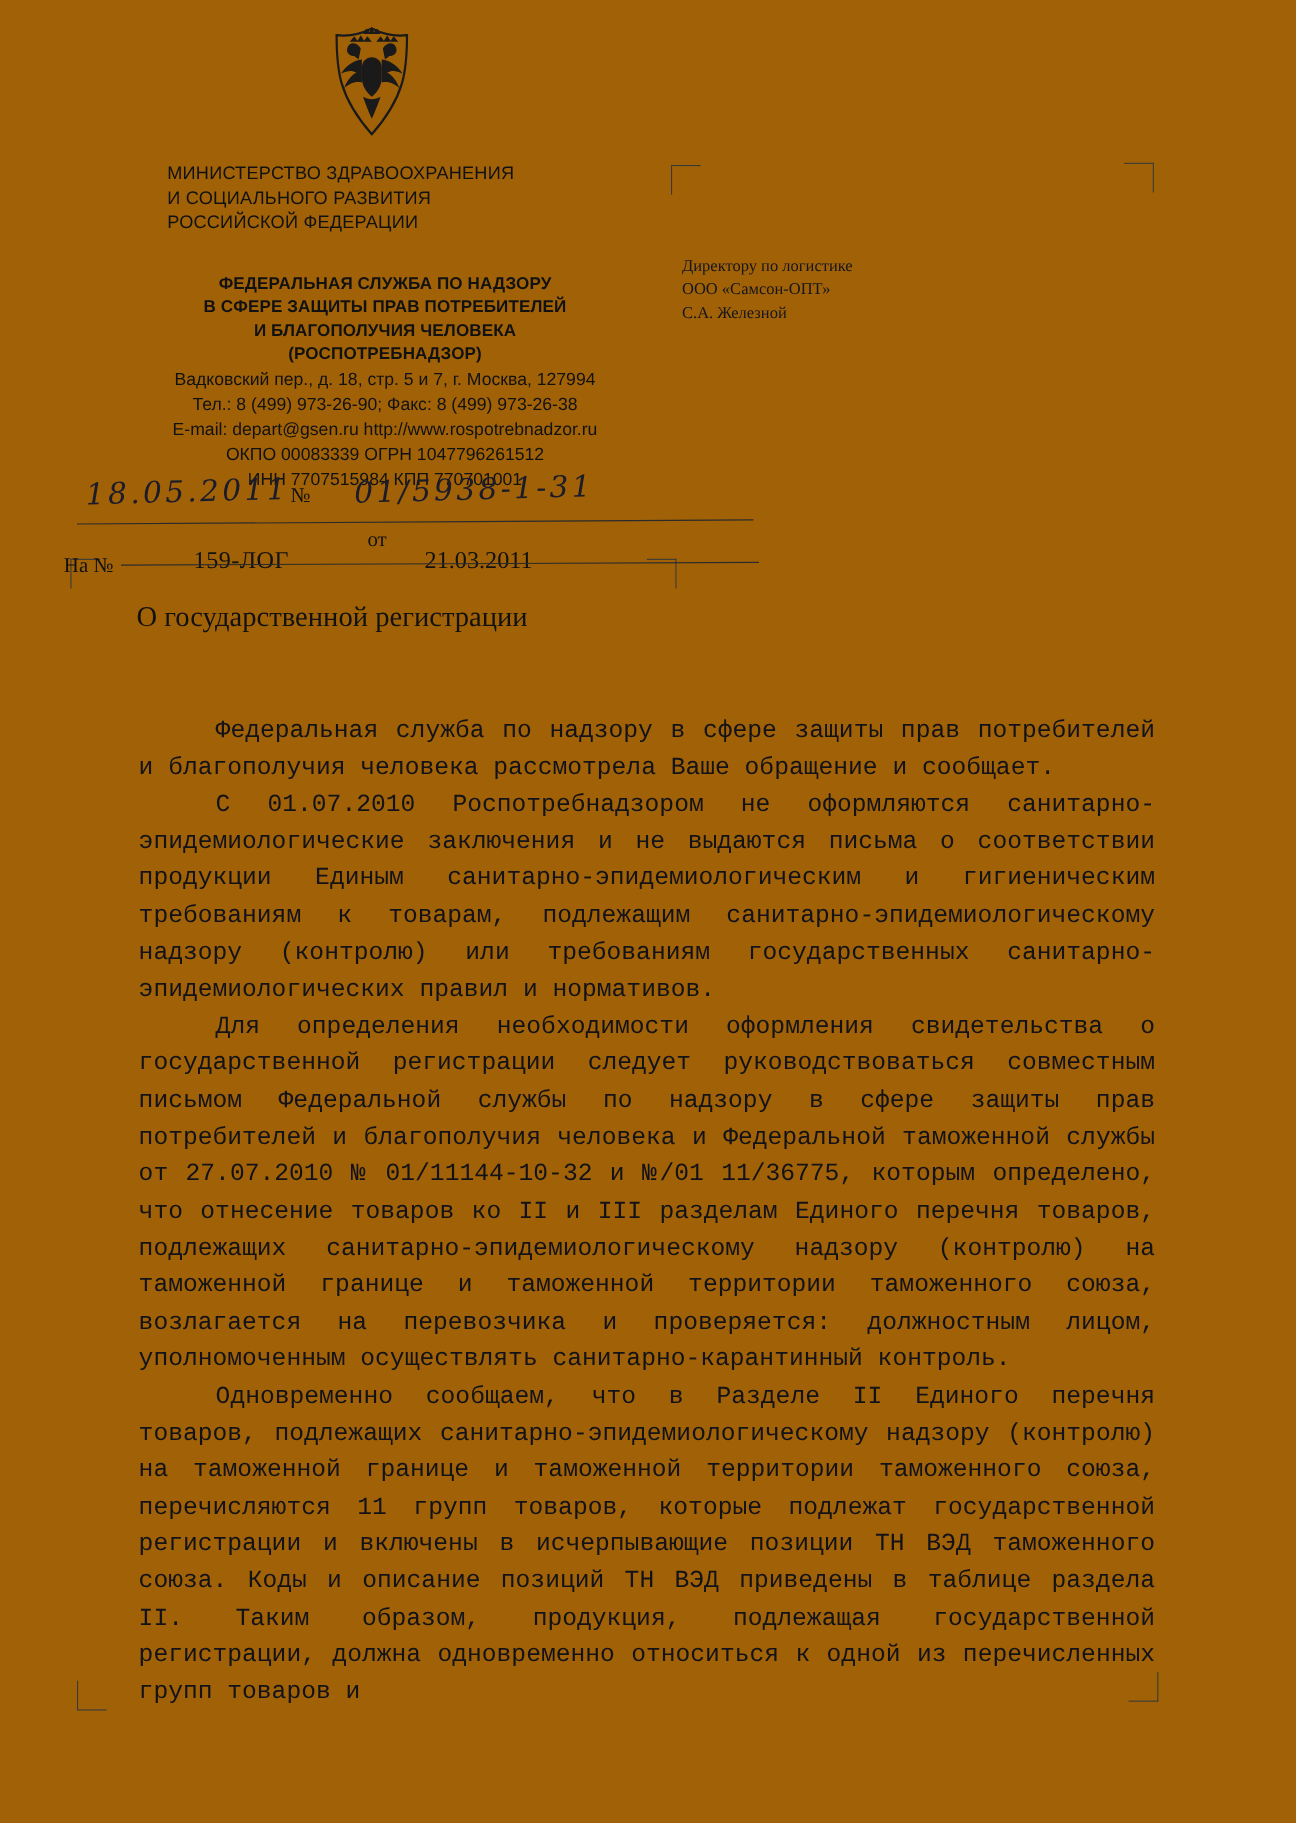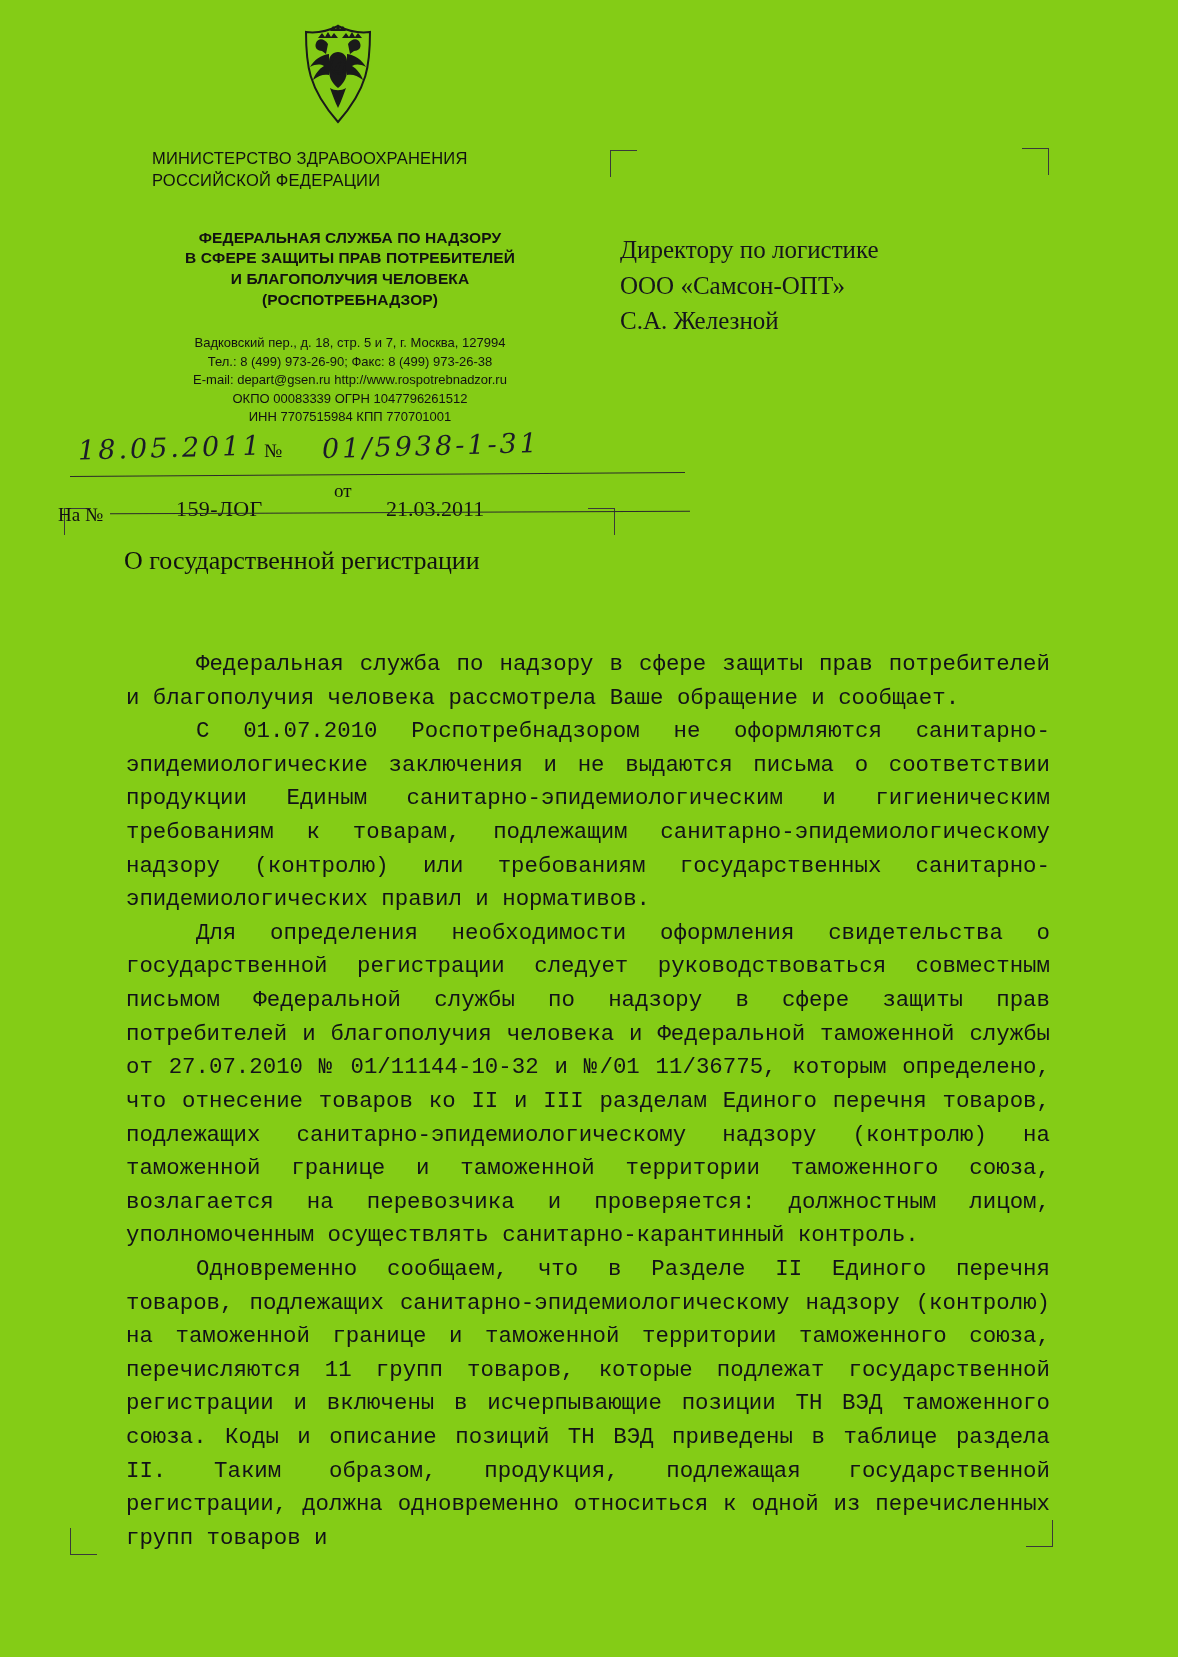--- a/index.html
+++ b/index.html
@@ -9,21 +9,21 @@
   }
   body {
     font-family: "Liberation Serif", serif;
     color: #111;
   }
   .page {
     position: relative;
     width: 1178px;
     height: 1657px;
     overflow: hidden;
-    background: #84cc16;
+    background: #a16207;
   }
 
   
   .corner {
     position: absolute;
     width: 26px;
     height: 26px;
     border-color: #3a3a3a;
     border-style: solid;
     border-width: 0;
@@ -60,34 +60,34 @@
   }
   .lh-service {
     margin-top: 36px;
     font-family: "Liberation Sans", sans-serif;
     font-weight: bold;
     font-size: 15.5px;
     line-height: 1.35;
     letter-spacing: 0.1px;
   }
   .lh-contacts {
-    margin-top: 23px;
+    margin-top: 2px;
     font-family: "Liberation Sans", sans-serif;
-    font-size: 13px;
+    font-size: 16px;
     line-height: 1.42;
   }
   .lh-contacts div { white-space: nowrap; }
 
   
   .addressee {
     position: absolute;
     left: 620px;
     top: 232px;
     font-family: "Liberation Serif", serif;
-    font-size: 25px;
+    font-size: 15px;
     line-height: 1.42;
     color: #15151c;
   }
 
   
   .reg-line {
     position: absolute;
     left: 72px;
     top: 432px;
     width: 600px;
@@ -226,20 +226,21 @@
 
         <ellipse cx="48" cy="47" rx="7" ry="9" fill="none" stroke="#1a1a1a" stroke-width="1.6"></ellipse>
         <path d="M44 52 c2 -5 5 -8 8 -9 c-2 4 -3 7 -4 10 z"></path>
       </g>
     </svg>
   </div>
 
   <div class="letterhead">
     <div class="lh-ministry">
       <div>МИНИСТЕРСТВО ЗДРАВООХРАНЕНИЯ</div>
+      <div>И СОЦИАЛЬНОГО РАЗВИТИЯ</div>
       <div>РОССИЙСКОЙ ФЕДЕРАЦИИ</div>
     </div>
     <div class="lh-service">
       <div>ФЕДЕРАЛЬНАЯ СЛУЖБА ПО НАДЗОРУ</div>
       <div>В СФЕРЕ ЗАЩИТЫ ПРАВ ПОТРЕБИТЕЛЕЙ</div>
       <div>И БЛАГОПОЛУЧИЯ ЧЕЛОВЕКА</div>
       <div>(РОСПОТРЕБНАДЗОР)</div>
     </div>
     <div class="lh-contacts">
       <div>Вадковский пер., д. 18, стр. 5 и 7,  г. Москва, 127994</div>

